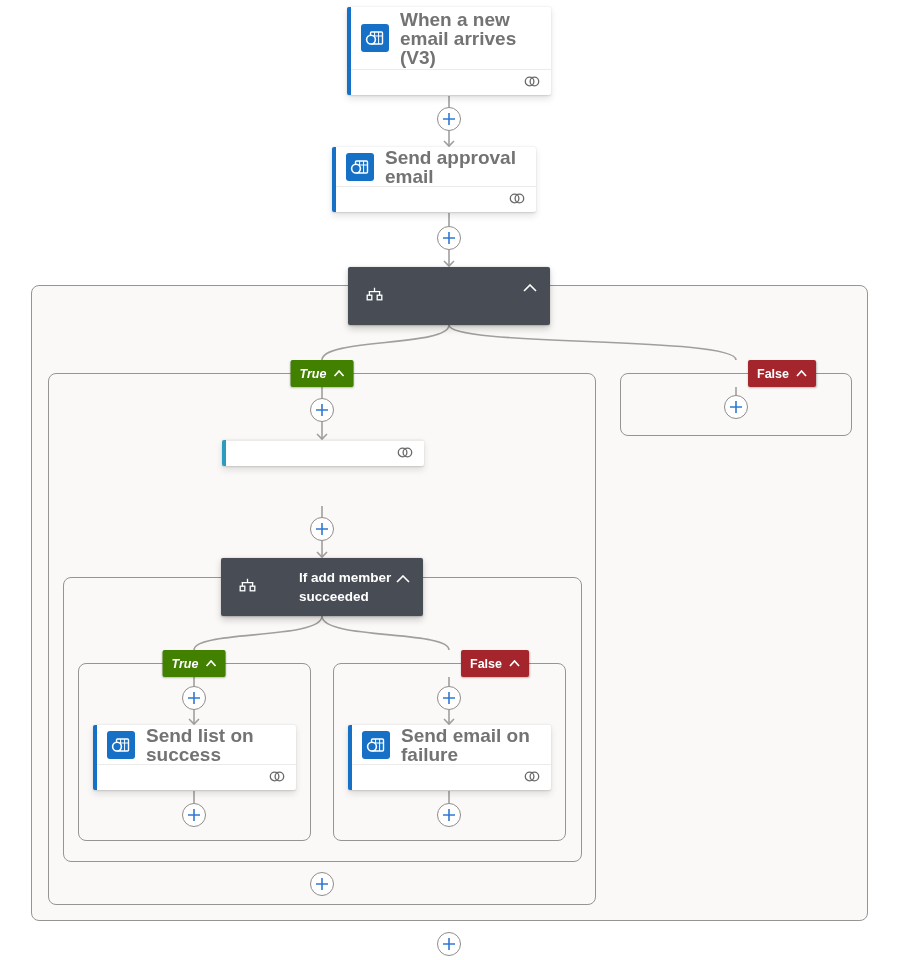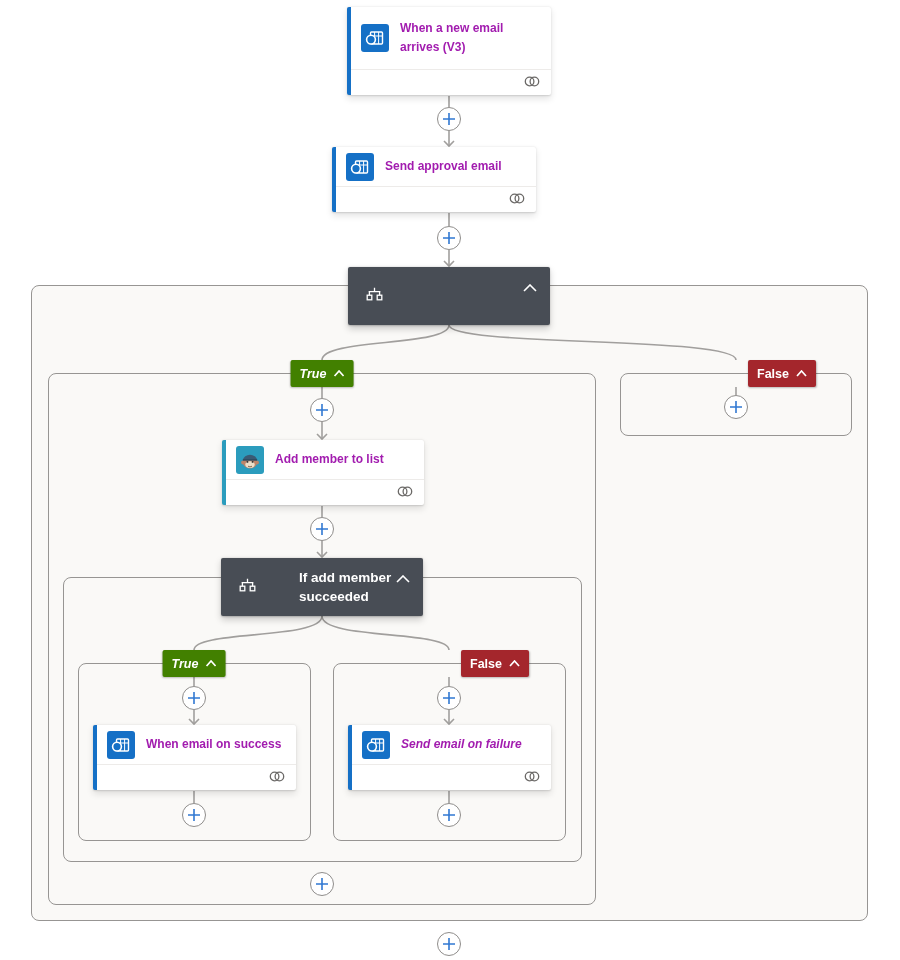--- a/index.html
+++ b/index.html
@@ -20,21 +20,21 @@
   .wire{stroke:var(--line);stroke-width:1.6;fill:none;}
 
   
   .card{position:absolute;z-index:3;background:#fff;border-left:4px solid var(--accent);
         border-radius:2px;box-shadow:0 0.6px 1.8px rgba(0,0,0,.13),0 3.2px 7.2px rgba(0,0,0,.11);}
   .card.mc{border-left-color:var(--mc);}
   .card-main{display:flex;align-items:center;padding:0 6px 0 10px;}
   .card-main.tall{min-height:62px;}
   .card-main.short{min-height:39px;}
   .app-icon{flex:0 0 28px;width:28px;height:28px;margin-right:11px;}
-  .card-title{font-size:12px;font-weight:700;color:#a21caf;line-height:19px;max-width:152px;}
+  .card-title{font-size:19px;font-weight:700;color:#737373;line-height:19px;max-width:152px;}
   .card-footer{border-top:1px solid #edebe9;height:26px;display:flex;align-items:center;justify-content:flex-end;padding-right:10px;}
 
   
   .cond{position:absolute;z-index:3;background:var(--cond);color:#fff;border-radius:2px;
         box-shadow:0 0.6px 1.8px rgba(0,0,0,.2),0 3.2px 7.2px rgba(0,0,0,.18);
         display:flex;align-items:center;padding:0 12px 0 18px;}
   .cond-icon{flex:0 0 17px;margin-right:15px;}
   .cond-title{font-size:13.5px;font-weight:700;line-height:19px;max-width:112px;}
   .cond-chevron{position:absolute;right:13px;top:11px;cursor:pointer;}
 
@@ -182,37 +182,20 @@
         <path d="M7 1 V13 M1 7 H13" stroke="#3178d2" stroke-width="1.6"></path>
       </svg>
   </div>
   <div class="plus" role="button" style="left:736px;top:407px;">
     <svg width="14" height="14" viewBox="0 0 14 14">
         <path d="M7 1 V13 M1 7 H13" stroke="#3178d2" stroke-width="1.6"></path>
       </svg>
   </div>
 
   <div class="card mc" style="left:222px;top:440px;width:202px;">
-    <div class="card-main short">
-      <span class="app-icon">
-        <svg width="28" height="28" viewBox="0 0 28 28">
-            <rect width="28" height="28" rx="3" fill="#2b9cbd"></rect>
-            <circle cx="7" cy="16.5" r="1.9" fill="#bd8468"></circle>
-            <circle cx="21" cy="16.5" r="1.9" fill="#bd8468"></circle>
-            <ellipse cx="14" cy="16.3" rx="7" ry="6.2" fill="#bd8468"></ellipse>
-            <path d="M6.8 14.2 a7.3 6.6 0 0 1 14.4 0 z" fill="#3a5a74"></path>
-            <path d="M6.8 13.9 H21.2" stroke="#2c4a60" stroke-width="1.4"></path>
-            <ellipse cx="14" cy="18.6" rx="4.7" ry="3.4" fill="#ecdfc9"></ellipse>
-            <circle cx="11.4" cy="15.9" r="0.95" fill="#2f2f2f"></circle>
-            <circle cx="16.6" cy="15.9" r="0.95" fill="#2f2f2f"></circle>
-            <path d="M12 20.2 q2 1.4 4 0" stroke="#7a5b44" stroke-width="0.9" fill="none"></path>
-          </svg>
-      </span>
-      <div class="card-title">Add member to list</div>
-    </div>
     <div class="card-footer">
       <span>
         <svg width="18" height="13" viewBox="0 0 18 13">
             <circle cx="6.6" cy="6.5" r="4.3" fill="none" stroke="#6b6967" stroke-width="1.3"></circle>
             <circle cx="11.4" cy="6.5" r="4.3" fill="none" stroke="#6b6967" stroke-width="1.3"></circle>
           </svg>
       </span>
     </div>
   </div>
 
@@ -266,33 +249,33 @@
     <div class="card-main short">
       <span class="app-icon">
         <svg width="28" height="28" viewBox="0 0 28 28">
             <rect width="28" height="28" rx="3" fill="#1570c6"></rect>
             <rect x="9.5" y="8" width="12" height="12" rx="1" fill="none" stroke="#fff" stroke-width="1.4"></rect>
             <path d="M9.5 12 H21.5 M13.6 8 V20 M17.6 8 V20" stroke="#fff" stroke-width="1"></path>
             <circle cx="10" cy="15.6" r="4.6" fill="#1570c6"></circle>
             <circle cx="10" cy="15.6" r="4.4" fill="none" stroke="#fff" stroke-width="1.6"></circle>
           </svg>
       </span>
-      <div class="card-title">When email on success</div>
-    </div>
-    <div class="card-footer">
-      <span>
-        <svg width="18" height="13" viewBox="0 0 18 13">
-            <circle cx="6.6" cy="6.5" r="4.3" fill="none" stroke="#6b6967" stroke-width="1.3"></circle>
-            <circle cx="11.4" cy="6.5" r="4.3" fill="none" stroke="#6b6967" stroke-width="1.3"></circle>
-          </svg>
-      </span>
-    </div>
-  </div>
-
-  <div class="card" style="left:348px;top:725px;width:203px;font-style:italic;">
+      <div class="card-title">Send list on success</div>
+    </div>
+    <div class="card-footer">
+      <span>
+        <svg width="18" height="13" viewBox="0 0 18 13">
+            <circle cx="6.6" cy="6.5" r="4.3" fill="none" stroke="#6b6967" stroke-width="1.3"></circle>
+            <circle cx="11.4" cy="6.5" r="4.3" fill="none" stroke="#6b6967" stroke-width="1.3"></circle>
+          </svg>
+      </span>
+    </div>
+  </div>
+
+  <div class="card" style="left:348px;top:725px;width:203px;">
     <div class="card-main short">
       <span class="app-icon">
         <svg width="28" height="28" viewBox="0 0 28 28">
             <rect width="28" height="28" rx="3" fill="#1570c6"></rect>
             <rect x="9.5" y="8" width="12" height="12" rx="1" fill="none" stroke="#fff" stroke-width="1.4"></rect>
             <path d="M9.5 12 H21.5 M13.6 8 V20 M17.6 8 V20" stroke="#fff" stroke-width="1"></path>
             <circle cx="10" cy="15.6" r="4.6" fill="#1570c6"></circle>
             <circle cx="10" cy="15.6" r="4.4" fill="none" stroke="#fff" stroke-width="1.6"></circle>
           </svg>
       </span>

